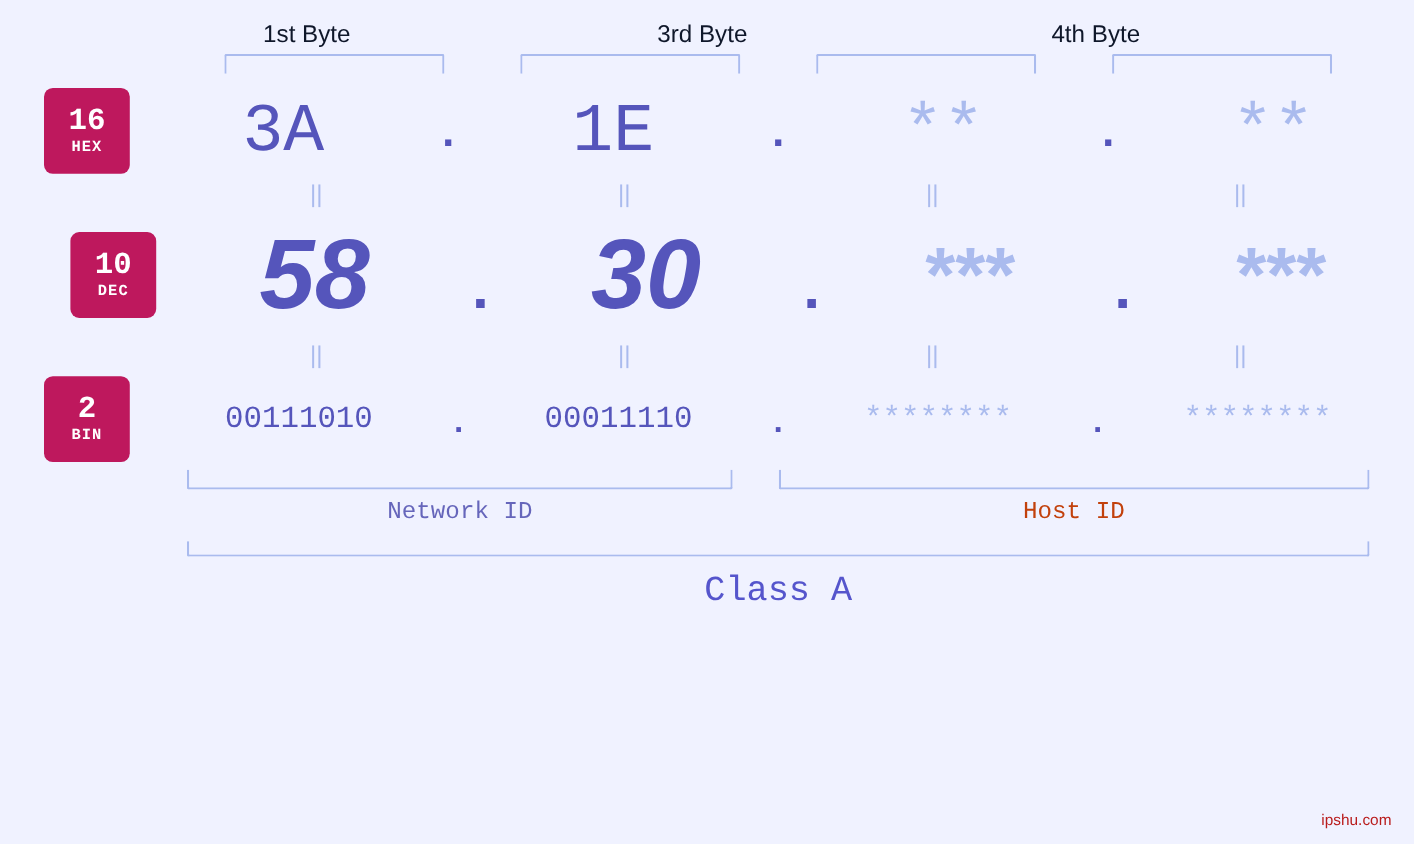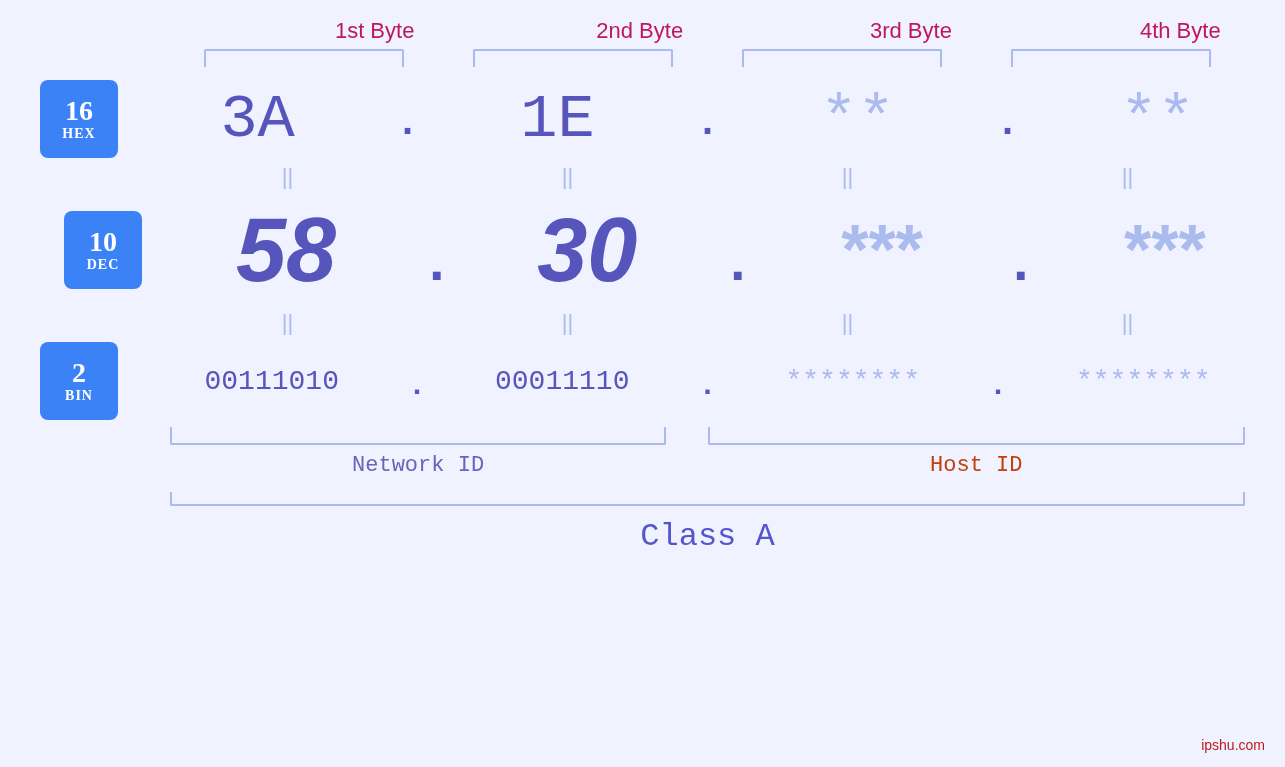--- a/index.html
+++ b/index.html
@@ -17,46 +17,46 @@
       width: 1285px;
       height: 767px;
       position: relative;
       display: flex;
       flex-direction: column;
       align-items: center;
       padding: 0 40px;
     }
 
     .byte-label {
-      color: #be185d;
+      color: #0f172a;
       font-size: 22px;
       font-family: Arial, sans-serif;
-      text-align: right;
+      text-align: left;
       width: 220px;
     }
 
     .bracket {
       width: 200px;
       height: 18px;
       border: 2px solid #aabbee;
       border-bottom: none;
       border-radius: 2px 2px 0 0;
     }
 
     .base-badge {
-      background: #3b82f6;
+      background: #be185d;
       color: white;
       width: 78px;
       height: 78px;
       border-radius: 8px;
       display: flex;
       flex-direction: column;
       align-items: center;
       justify-content: center;
-      font-family: Liberation Serif, serif;
+      font-family: Liberation Mono, monospace;
     }
 
     .base-num {
       font-size: 28px;
       font-weight: bold;
       line-height: 1.1;
     }
 
     .base-name {
       font-size: 14px;
@@ -197,21 +197,20 @@
   </style>
 </head>
 <body>
 
 <div class="container">
 
   <div class="row-with-badge" style="margin-top: 18px;">
     <div class="spacer-col"></div>
     <div class="values-col">
       <div class="byte-label">1st Byte</div>
-      <div class="byte-label">2nd Byte</div>
       <div class="byte-label">3rd Byte</div>
       <div class="byte-label">4th Byte</div>
     </div>
   </div>
 
   <div class="row-with-badge" style="margin-top: 5px;">
     <div class="spacer-col"></div>
     <div class="values-col">
       <div class="bracket"></div>
       <div class="bracket"></div>

